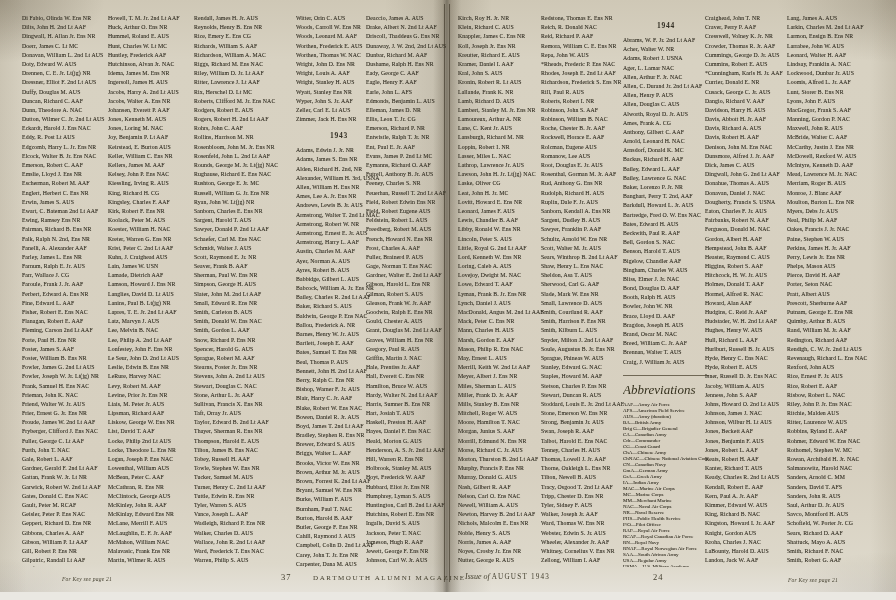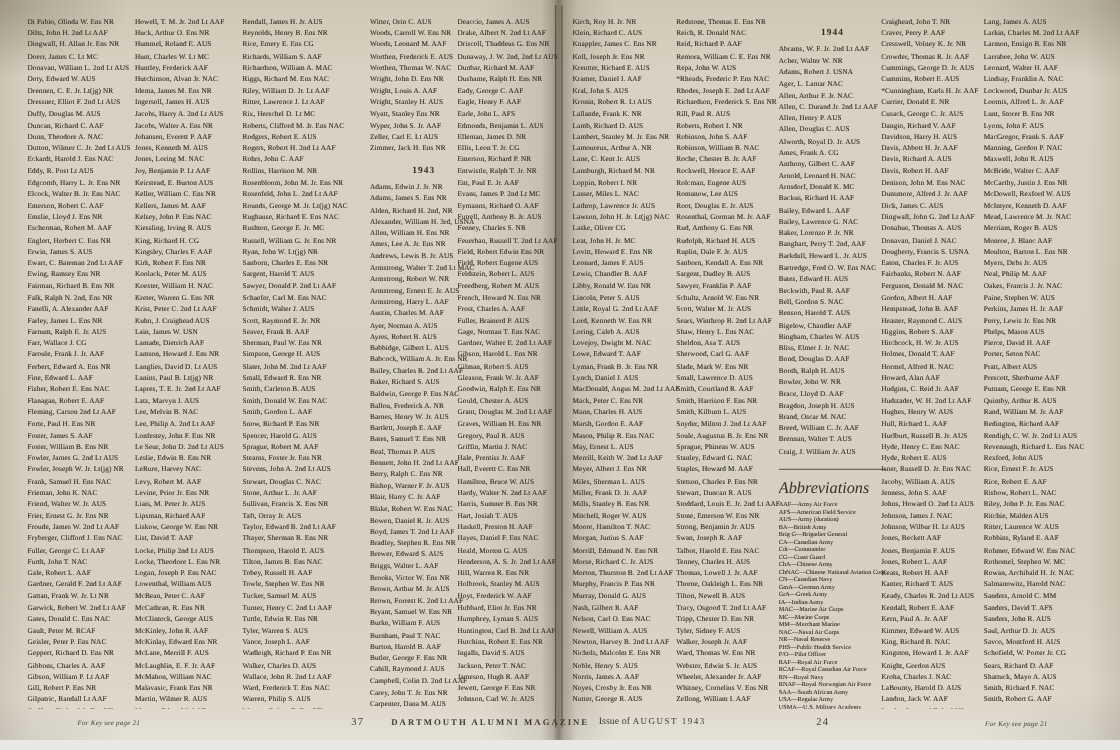--- a/index.html
+++ b/index.html
@@ -24,23 +24,23 @@
     letter-spacing:.1px;color:#3c382d;text-shadow:0 0 .4px rgba(60,54,40,.55);}
   .year-head{text-align:center;font-weight:bold;font-size:7.5px;letter-spacing:.8px;
     padding:7px 0 6px;color:#332f24;}
   .abbr-box{margin-top:8px;border-top:1px solid rgba(78,70,50,.75);padding-top:3px;width:96px;}
   .abbr-title{font-style:italic;font-size:13px;margin:3px 0 4px;color:#36321f;}
   .abbr-item{font-size:5px;line-height:6px;white-space:normal;color:#3c382d;
     text-shadow:0 0 .4px rgba(60,54,40,.5);}
   .footer-item{position:absolute;color:#44402f;}
   .f-key{font-size:5.6px;font-style:italic;letter-spacing:.2px;}
   .f-num{font-size:8.5px;letter-spacing:1px;}
-  .f-mag{font-size:7px;letter-spacing:1.6px;font-weight:bold;}
+  .f-mag{font-size:7px;letter-spacing:1.6px;}
   .f-issue{font-size:8px;}
-  .f-issue .ital{margin-left:14px;}
+  .f-issue .ital{font-style:italic;}
   .f-issue .caps{letter-spacing:1.2px;font-size:7.2px;}
 </style>
 </head>
 <body>
 
 <div class="spread">
   <div class="page page-left"></div>
   <div class="page page-right"></div>
   <div class="gutter"></div>
   <div class="bottom-strip"></div>

